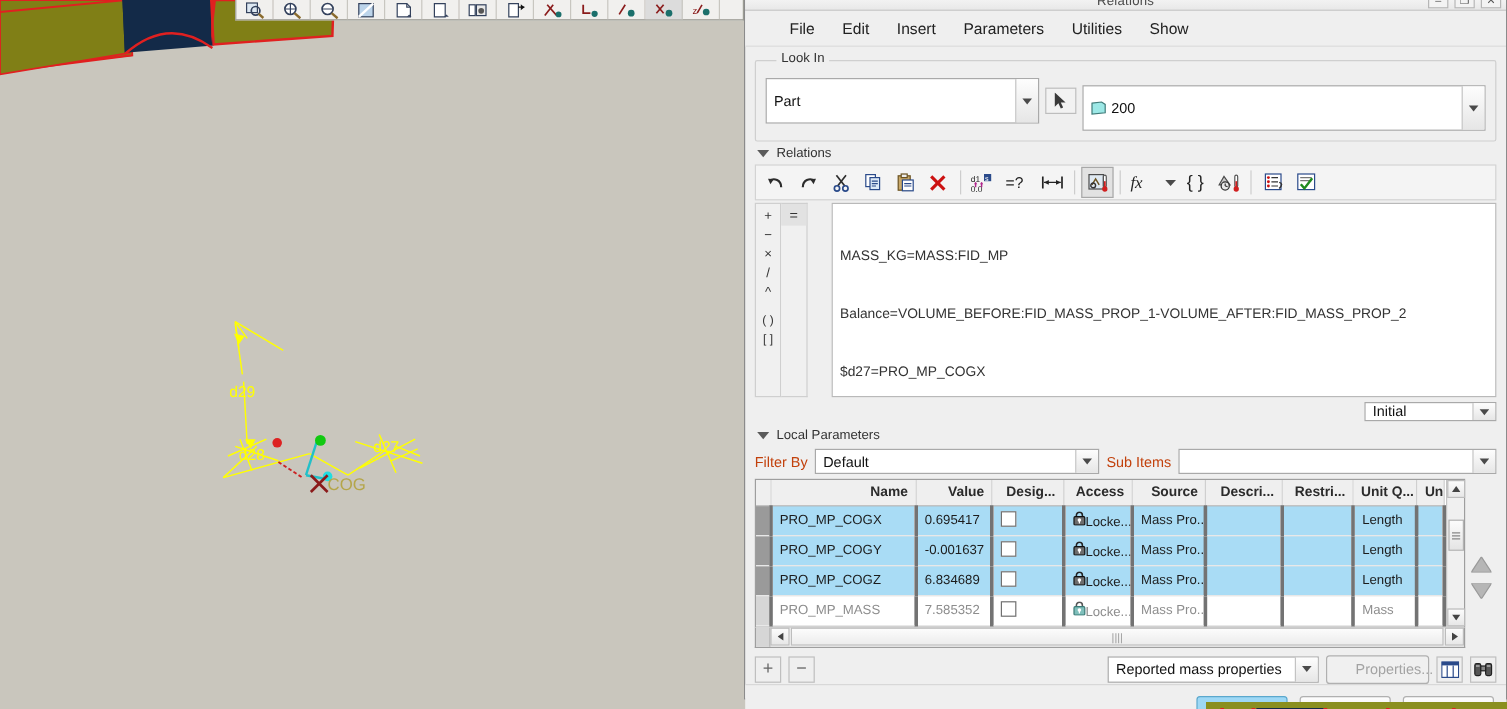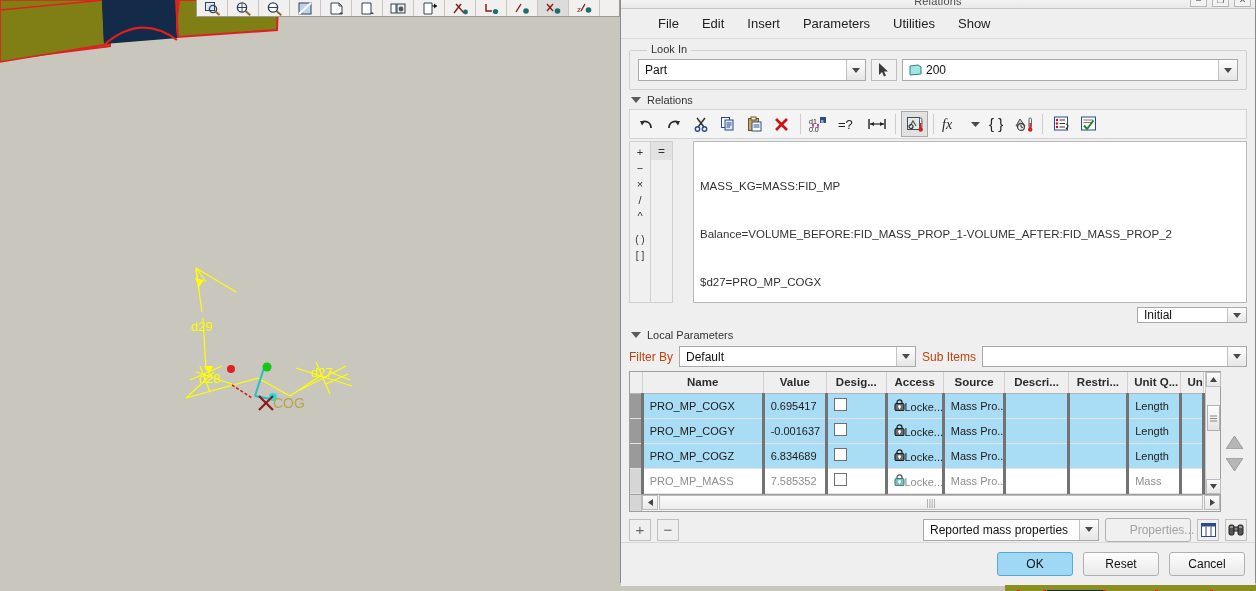--- a/index.html
+++ b/index.html
@@ -78,21 +78,21 @@
   .collapse-hdr {
     display:flex; align-items:center; gap:6px;
     font-size:11px; color:#333; padding:2px 0 3px 2px;
   }
   .tri { width:0;height:0; border-left:5px solid transparent; border-right:5px solid transparent;
          border-top:6px solid #5a5a5a; }
 
   
   .lookin-row { display:flex; align-items:center; gap:5px; }
   .combo {
-    height:22px; background:#fff; border:1px solid #a9a9a9;
+    height:38px; background:#fff; border:1px solid #a9a9a9;
     display:flex; align-items:center; position:relative;
     font-size:12px; padding-left:6px; color:#111;
   }
   .combo .arrow {
     position:absolute; right:0; top:0; width:19px; height:100%;
     background:linear-gradient(#fdfdfd,#e6e6e6); border-left:1px solid #c3c3c3;
     display:flex; align-items:center; justify-content:center;
   }
   .combo .arrow i {
     width:0;height:0;border-left:4px solid transparent;border-right:4px solid transparent;
@@ -142,21 +142,21 @@
   .filter-row { display:flex; align-items:center; gap:6px; margin-top:2px; }
   .filter-row label { font-size:12px; color:#c2410c; }
 
   
   #tbl-wrap { margin-top:4px; border:1px solid #9e9e9e; background:#fff; display:flex; }
   #tbl-main { flex:1; min-width:0; }
   table#params { border-collapse:collapse; width:100%; table-layout:fixed; }
   table#params th {
     background:#efefef; border-right:1px solid #cfcfcf; border-bottom:1px solid #b4b4b4;
     font-size:11.5px; font-weight:bold; color:#2b2b2b; height:21px; padding:0 6px;
-    text-align:center; white-space:nowrap; overflow:hidden;
+    text-align:right; white-space:nowrap; overflow:hidden;
   }
   table#params td {
     border-right:3px solid #737373; border-bottom:1px solid #e3e3e3;
     font-size:11px; height:25px; padding:0 6px; white-space:nowrap; overflow:hidden;
     color:#1c1c1c;
   }
   table#params tr.sel td { background:#a9dcf5; }
   table#params tr.dim td { color:#8d8d8d; }
   td.gut, th.gut { width:12px; background:#d6d6d6; padding:0; border-right:1px solid #b9b9b9; }
   table#params tr.sel td.gut { background:#9a9a9a; }
@@ -399,21 +399,21 @@
           <span>Part</span>
           <span class="arrow">
               <i></i>
             </span>
         </div>
         <div class="selbtn">
           <svg width="12" height="14" viewBox="0 0 12 14">
               <polygon points="1,0 1,12 4,9 6,13.5 8,12.5 6,8.5 10,8.5" fill="#3a3a3a"></polygon>
             </svg>
         </div>
-        <div class="combo" style="flex:1;">
+        <div class="combo" style="flex:1;margin-top:12px;">
           <svg width="13" height="12" viewBox="0 0 13 12" style="margin-right:4px;">
               <path d="M1,2 L9,1 L12,3 L12,10 L1,11 Z" fill="#9ce8e6" stroke="#3f7b79"></path>
             </svg>
           <span>200</span>
           <span class="arrow">
               <i></i>
             </span>
         </div>
       </div>
     </div>

